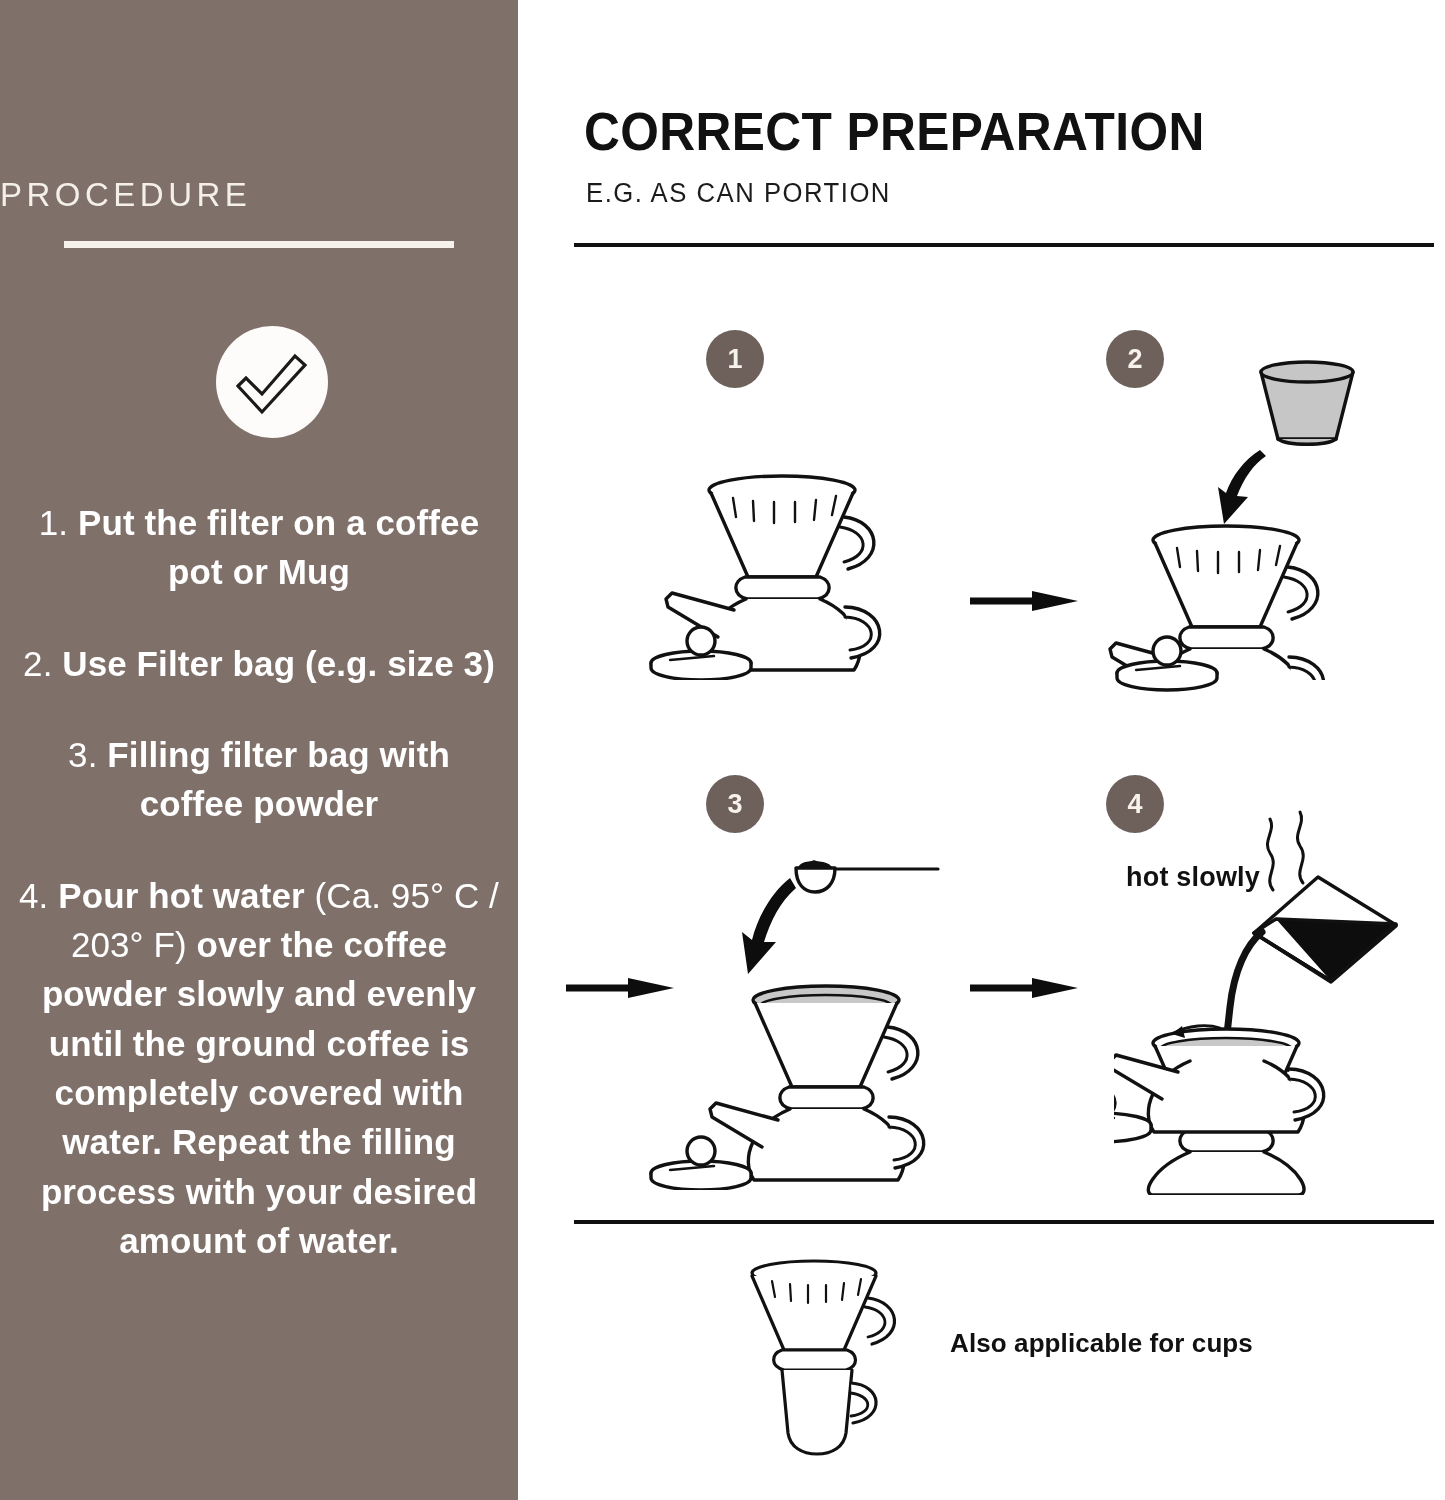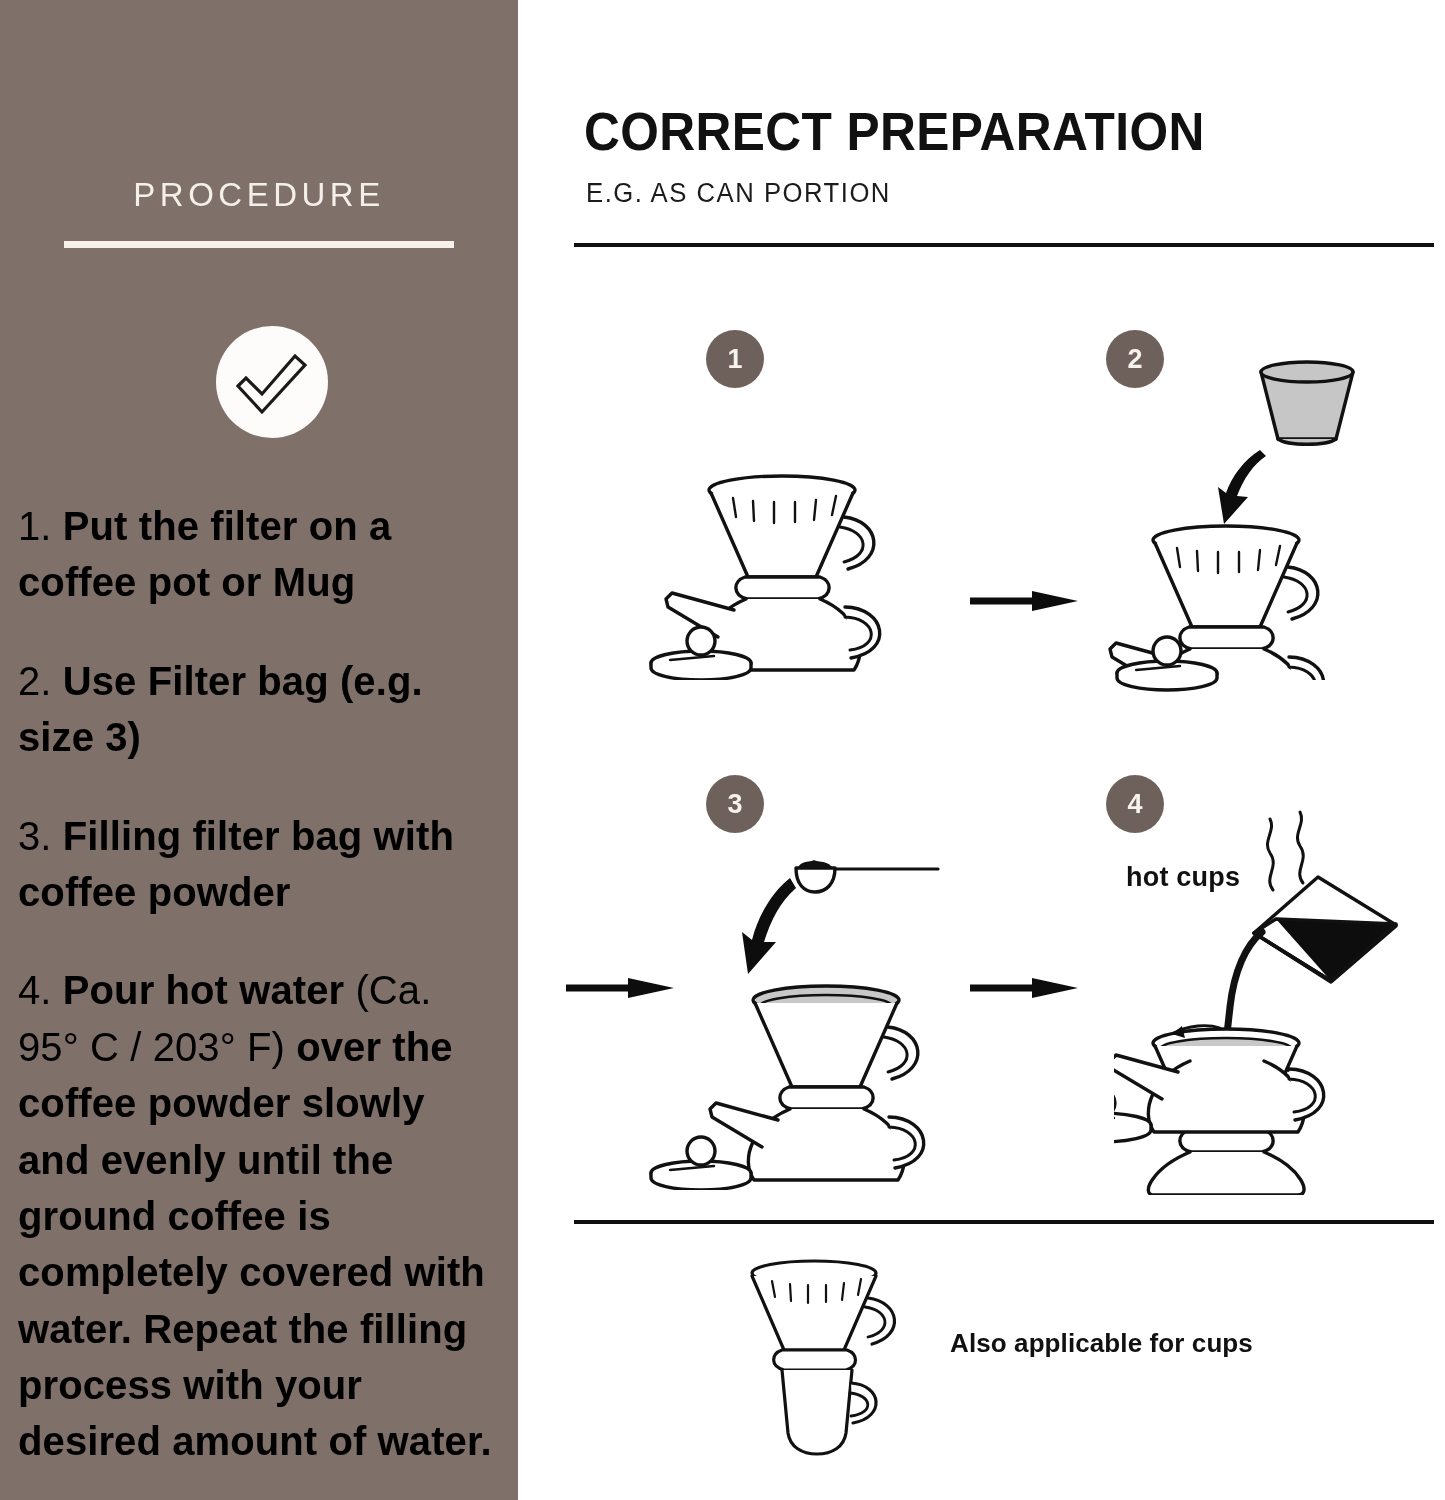--- a/index.html
+++ b/index.html
@@ -28,21 +28,20 @@
     width: 518px;
     height: 1500px;
     background: #7f7069;
     box-sizing: border-box;
   }
   .sidebar-heading {
     position: absolute;
     top: 176px;
     left: 0;
     width: 518px;
-    text-align: center;
     color: #f4efe9;
     font-size: 33px;
     font-weight: 300;
     letter-spacing: 4.5px;
     font-family: "Liberation Sans", sans-serif;
   }
   .sidebar-rule {
     position: absolute;
     top: 241px;
     left: 64px;
@@ -64,22 +63,23 @@
     left: 19px;
     top: 22px;
   }
   .steps {
     position: absolute;
     top: 498px;
     left: 18px;
     width: 482px;
   }
   .step {
-    color: #000000;
-    font-size: 40px;
+    text-align: center;
+    color: #ffffff;
+    font-size: 35px;
     font-weight: bold;
     line-height: 1.41;
     letter-spacing: 0.1px;
     margin-bottom: 42px;
   }
   .step:last-child { margin-bottom: 8px; }
   .step .num {
     font-weight: 300;
   }
   .step .light {
@@ -366,21 +366,21 @@
 
     <div class="illus" style="left:452px; top:975px;">
       <svg width="110" height="26" viewBox="0 0 110 26">
         <path d="M0 13 L70 13" stroke="#0d0d0d" stroke-width="7"></path>
         <path d="M62 3 L108 13 L62 23 Z" fill="#0d0d0d"></path>
       </svg>
     </div>
 
     <div class="step-badge" style="left:588px; top:775px;">4</div>
 
-    <div class="hotwater-label">hot cups</div>
+    <div class="hotwater-label">hot slowly</div>
 
     <div class="illus" style="left:530px; top:795px;">
       <svg width="380" height="400" viewBox="0 0 380 400">
         <g fill="none" stroke="#111" stroke-width="3.4" stroke-linejoin="round" stroke-linecap="round">
 
           <g stroke-width="3">
             <path d="M225 95 C215 82 232 72 222 58 C214 46 228 36 222 24"></path>
             <path d="M255 88 C245 75 262 65 252 51 C244 39 258 29 252 17"></path>
           </g>
 

